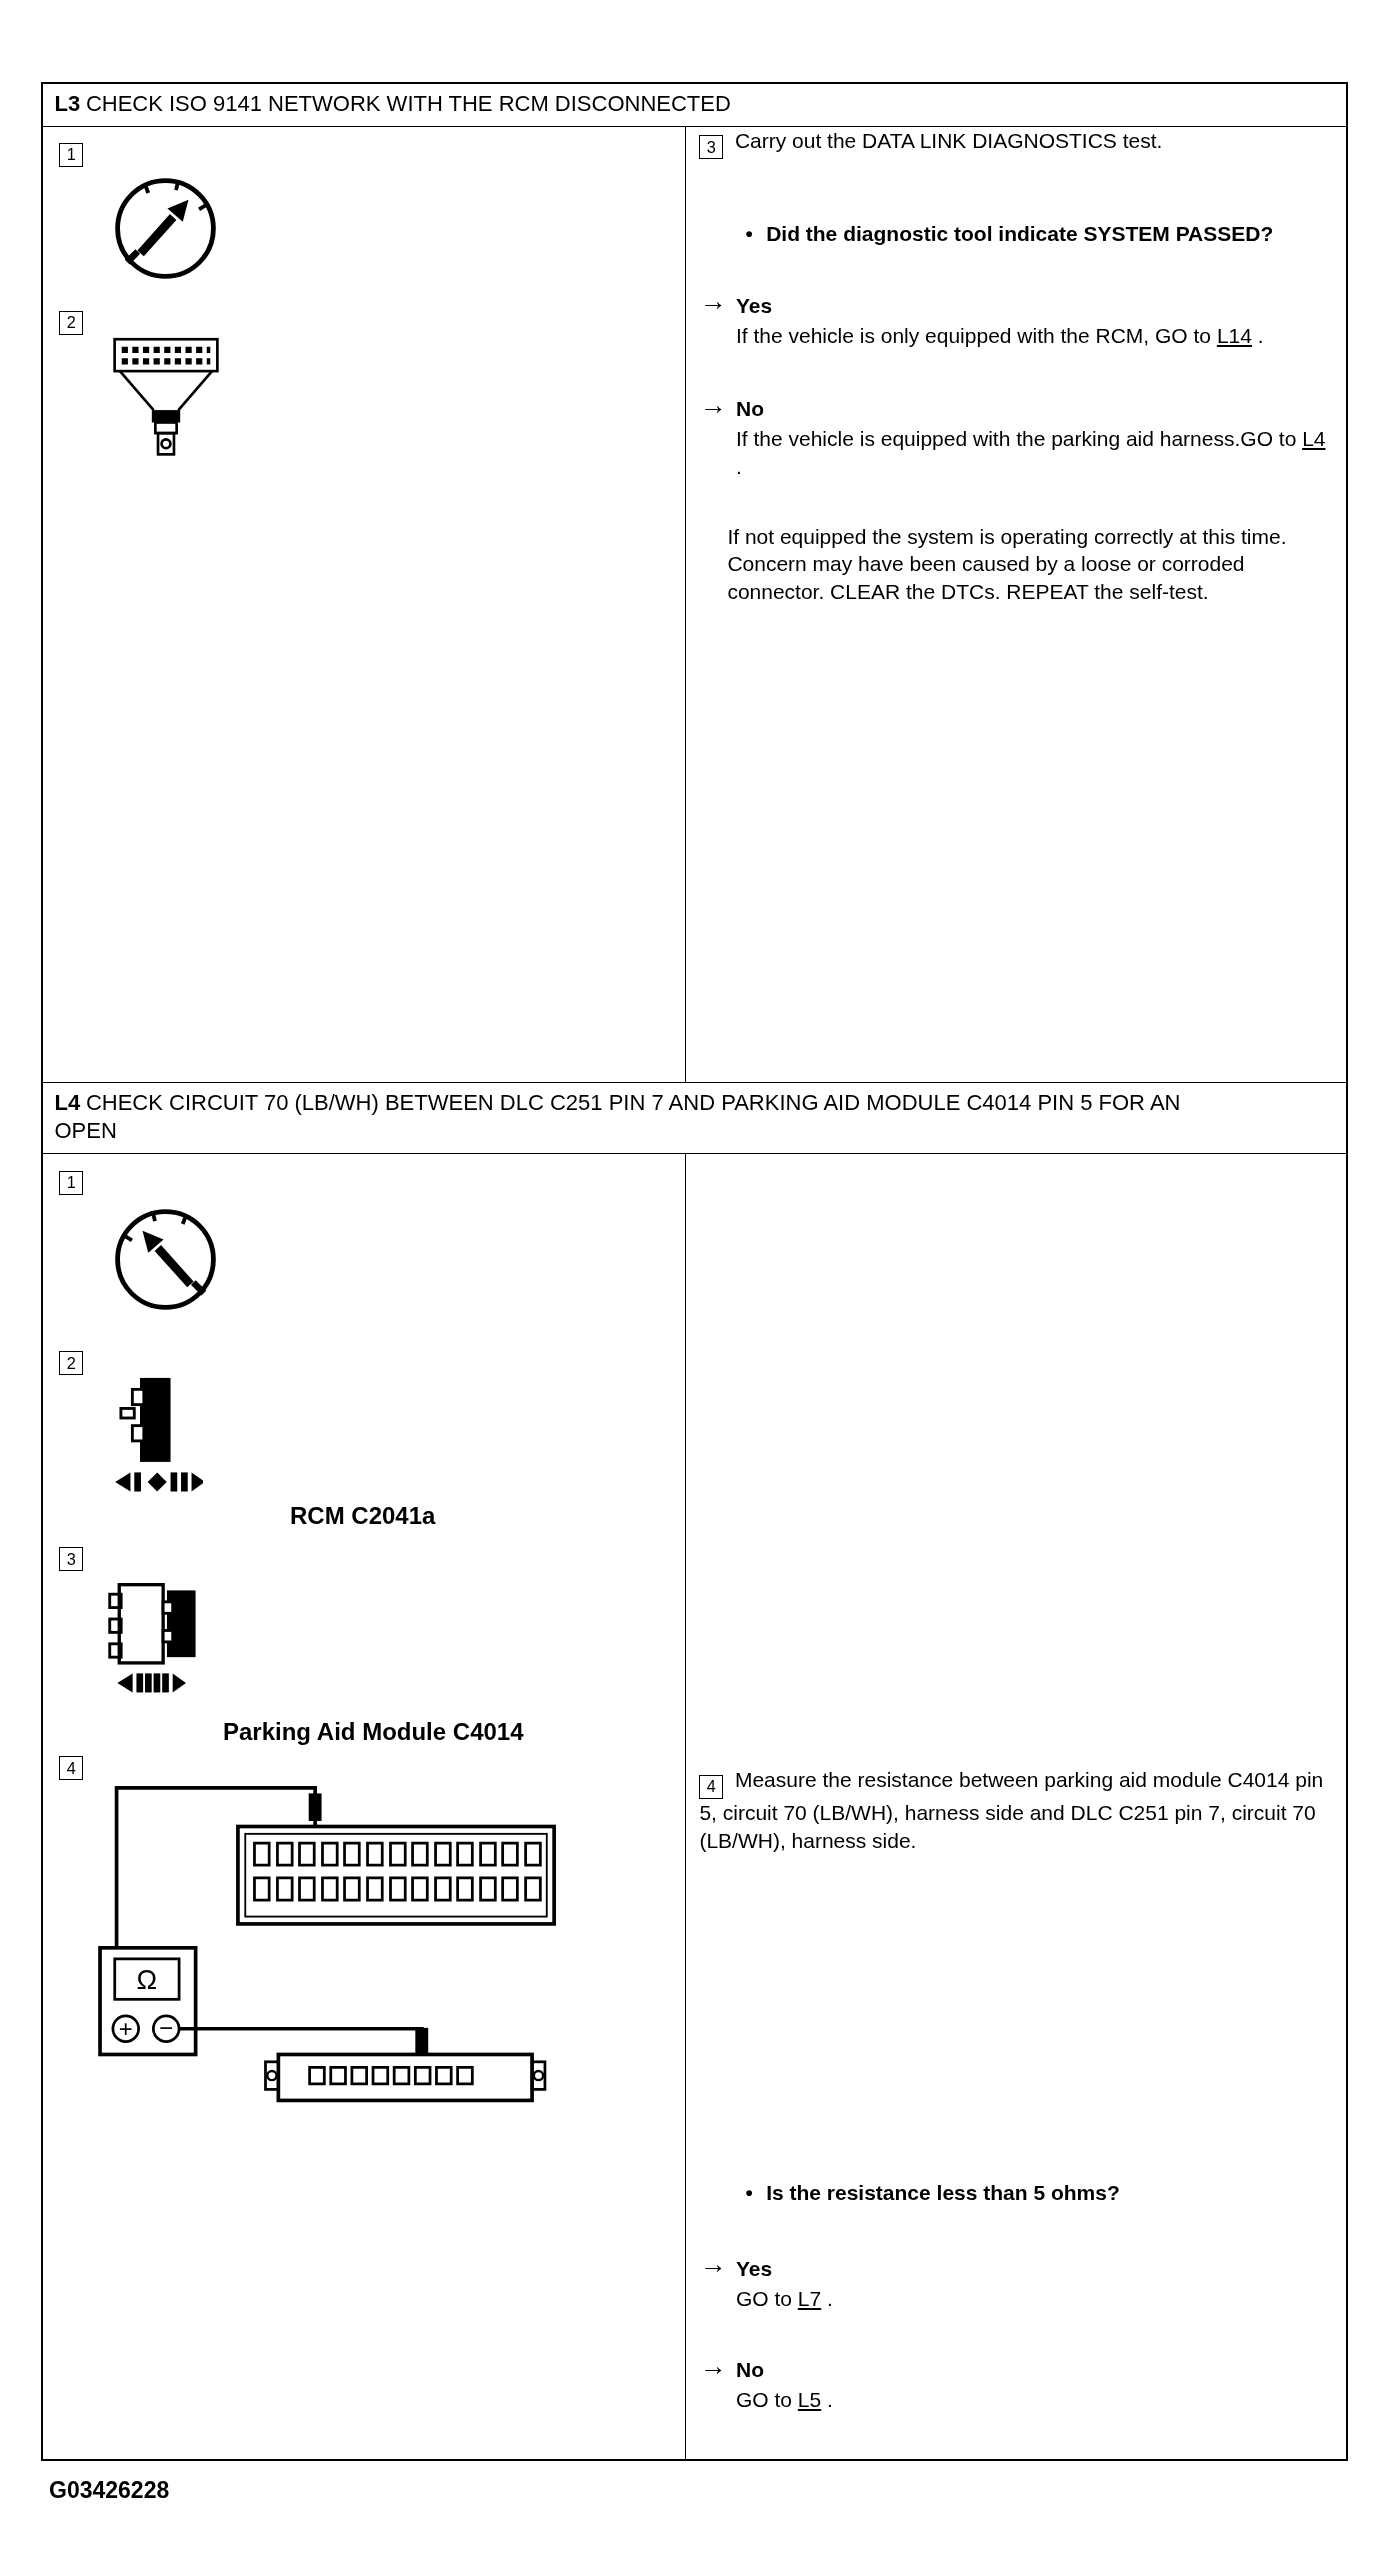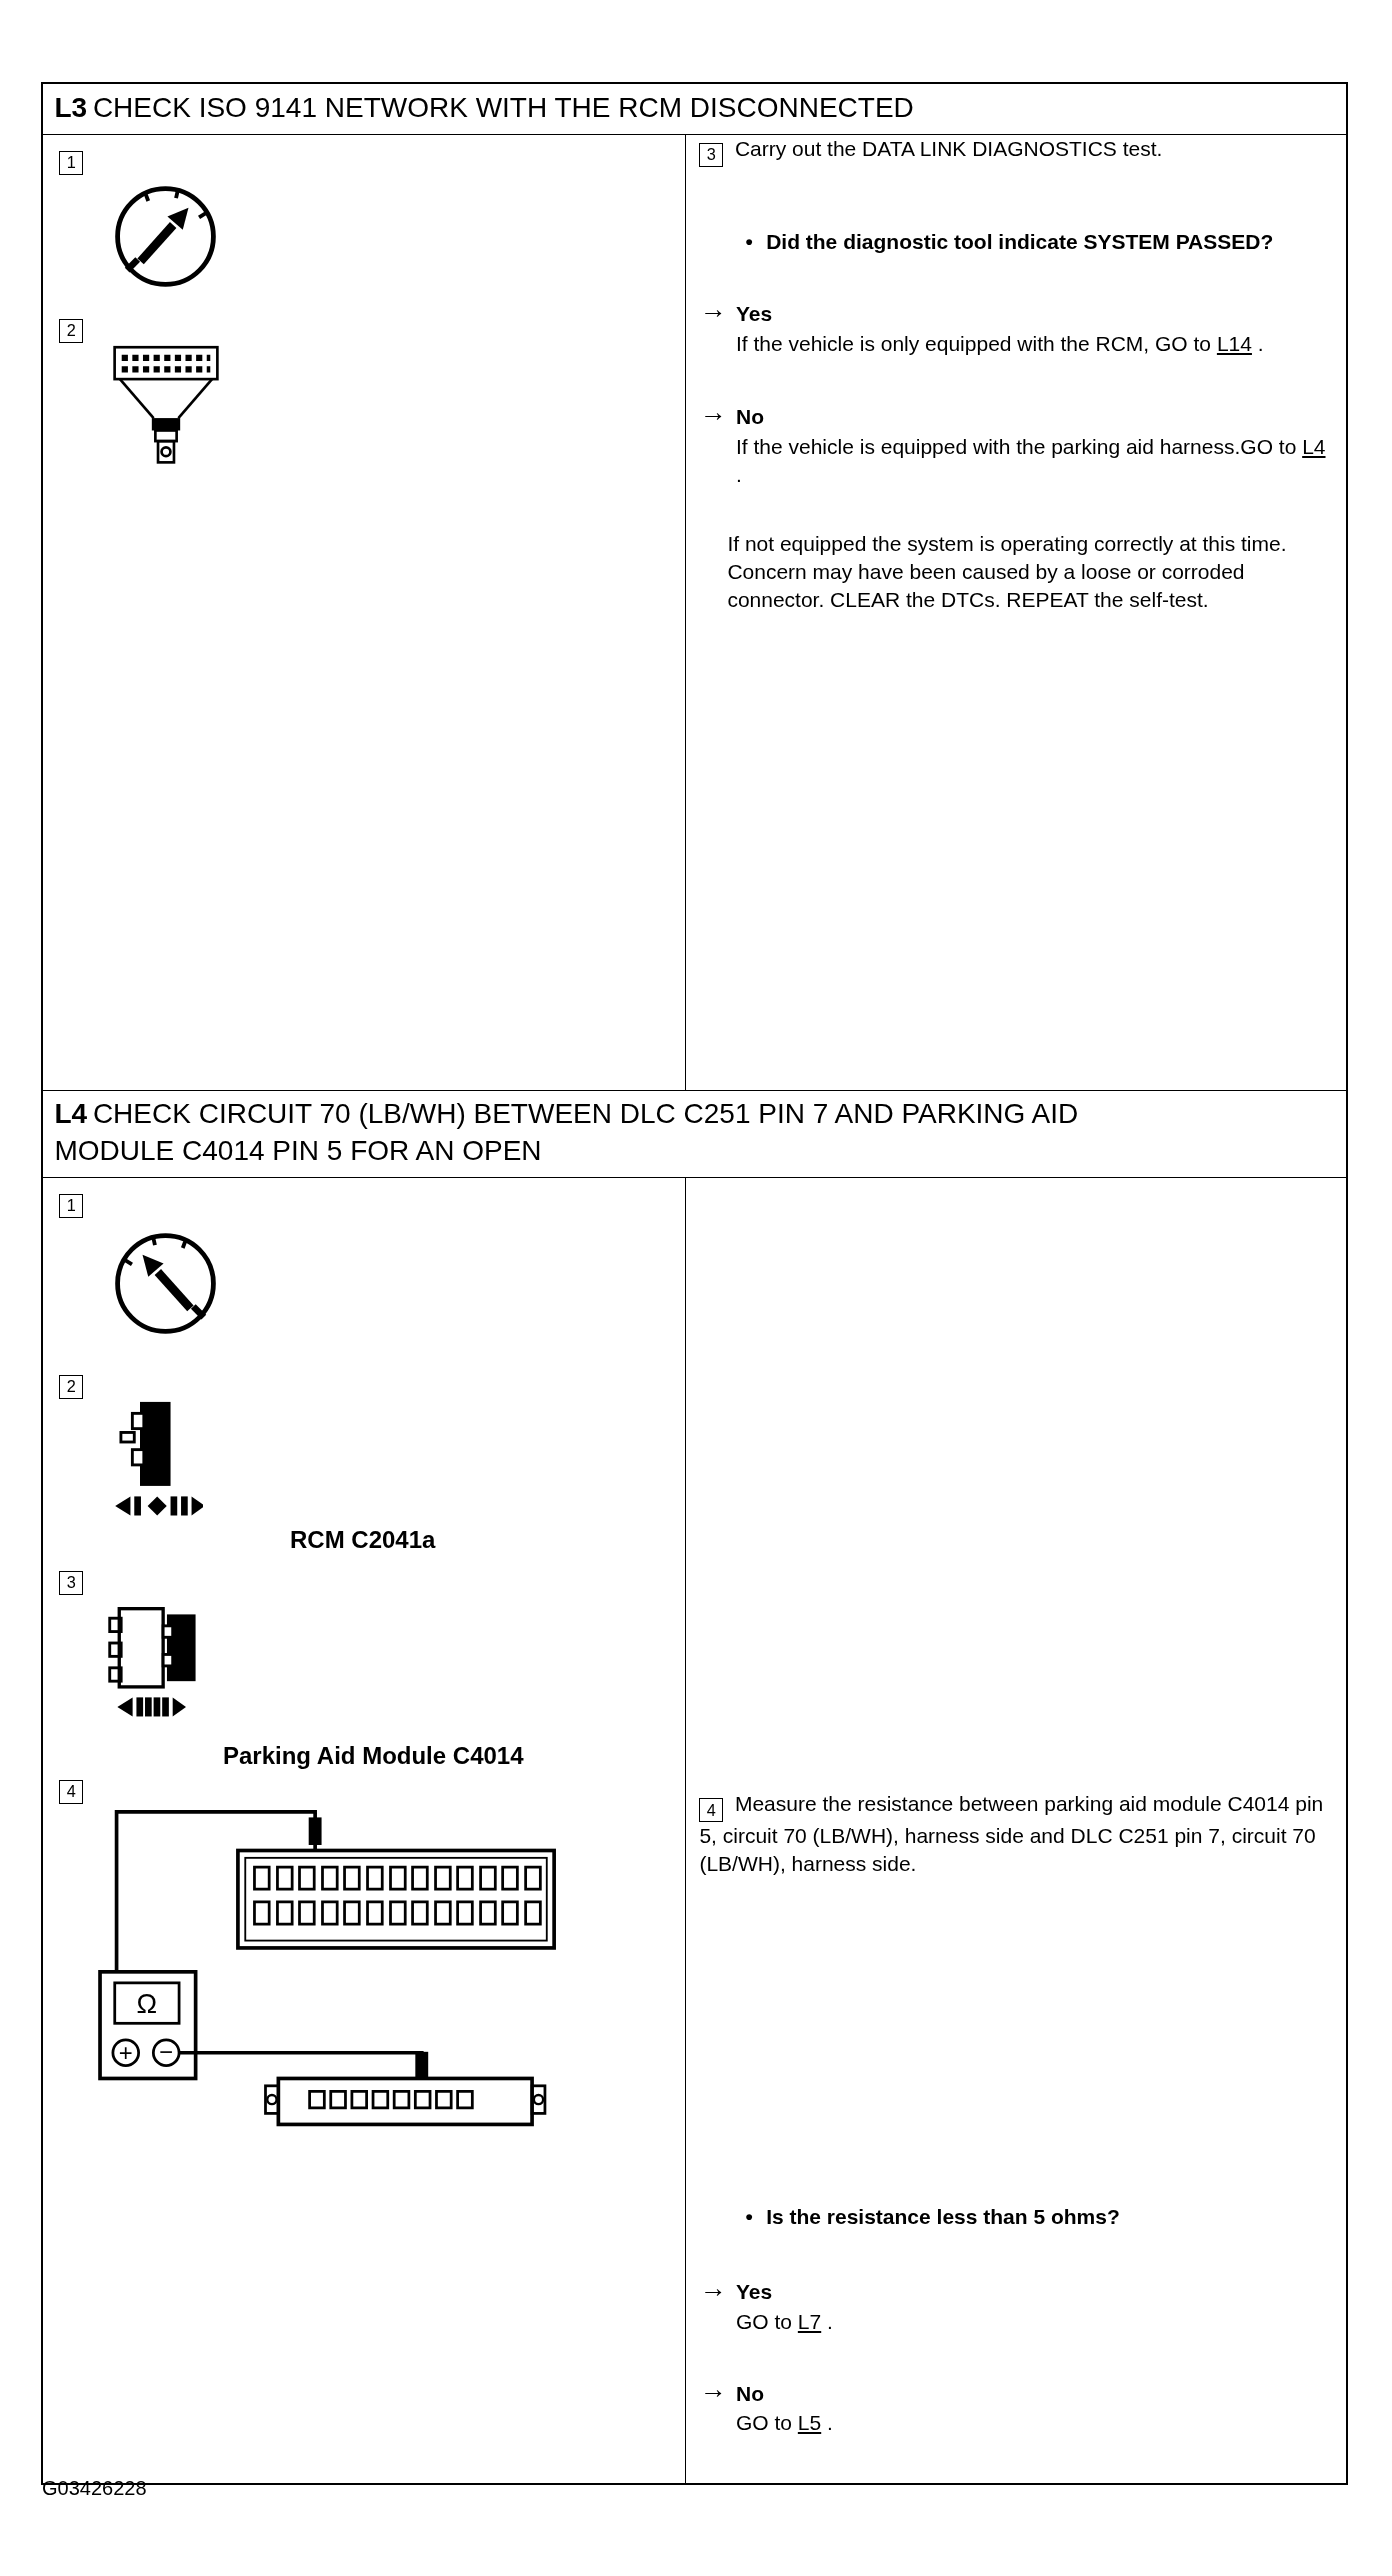--- a/index.html
+++ b/index.html
@@ -3,21 +3,21 @@
 <meta charset="utf-8">
 <style>
   *{box-sizing:border-box;margin:0;padding:0}
   html,body{background:#fff}
   body{
     width:1392px;height:2576px;position:relative;
     font-family:"Liberation Sans",sans-serif;color:#000;
     font-size:21px;line-height:1.32;
   }
   .pptable{position:absolute;left:41px;top:82px;width:1307px;border:2.9px solid #000;background:#fff}
-  .hdr{border-bottom:1.9px solid #000;padding:5.7px 11.5px 7.6px;font-size:28px;line-height:1.3}
+  .hdr{border-bottom:1.9px solid #000;padding:5.7px 11.5px 7.6px;font-size:22px;line-height:1.3}
   .hdr-inner{max-width:1138px}
   .hdr-id{font-weight:bold}
   .hdr-title{margin-left:5.7px}
   .tbody{display:flex;border-bottom:1.9px solid #000}
   .tbody.last{border-bottom:none}
   .cell-left{width:643px;border-right:1.9px solid #000;position:relative;overflow:hidden;flex:none}
   .cell-right{flex:1;position:relative;padding:0 17px 0 13.4px;overflow:hidden}
   .body-l3{height:956px}
   .body-l4{height:1305px}
   .numbox{display:inline-flex;align-items:center;justify-content:center;
@@ -35,21 +35,21 @@
   .l3-action{}
   .l3-question{margin-top:61px}
   .l3-yes{margin-top:44px}
   .l3-no{margin-top:46px}
   .l3-note{margin-top:42px}
   .l4-action{margin-top:612px}
   .l4-question{margin-top:325px}
   .l4-yes{margin-top:48px}
   .l4-no{margin-top:44px}
   .figure svg{display:block}
-  .footer-id{position:absolute;left:42px;top:2475px;font-size:20px;font-weight:normal}
+  .footer-id{position:absolute;left:49px;top:2475px;font-size:23px;font-weight:bold}
 </style>
 </head>
 <body>
 
 <div class="pptable">
 
   <div class="hdr">
     <div class="hdr-inner">
       <span class="hdr-id">L3</span><span class="hdr-title">CHECK ISO 9141 NETWORK WITH THE RCM DISCONNECTED</span>
     </div>

